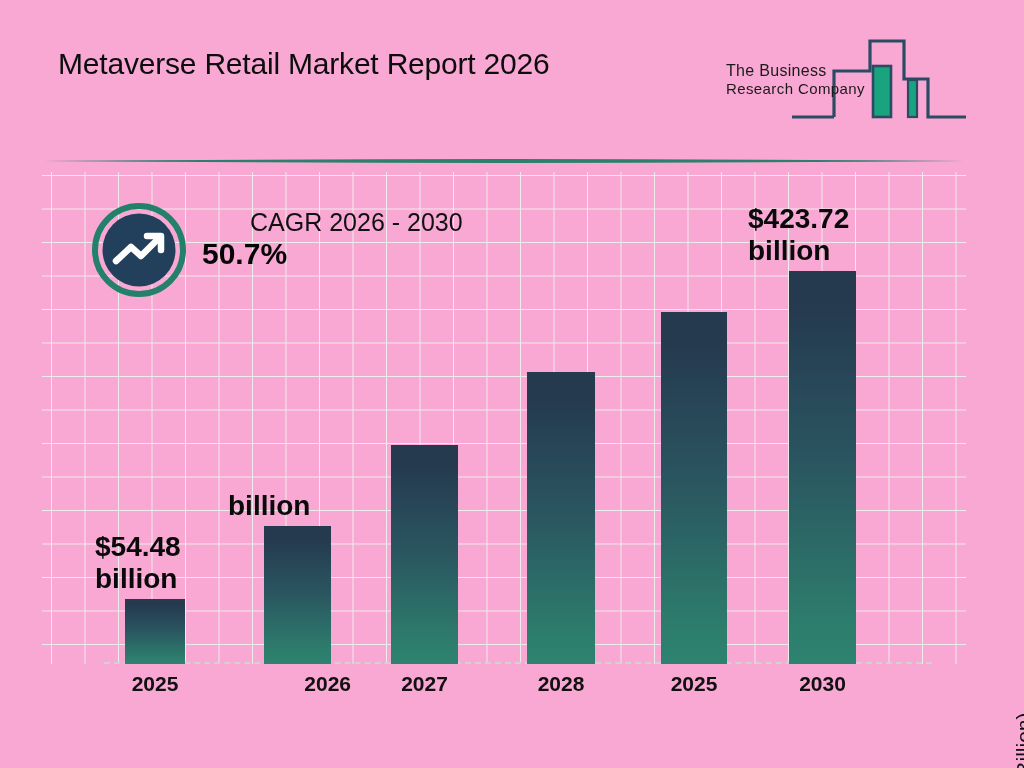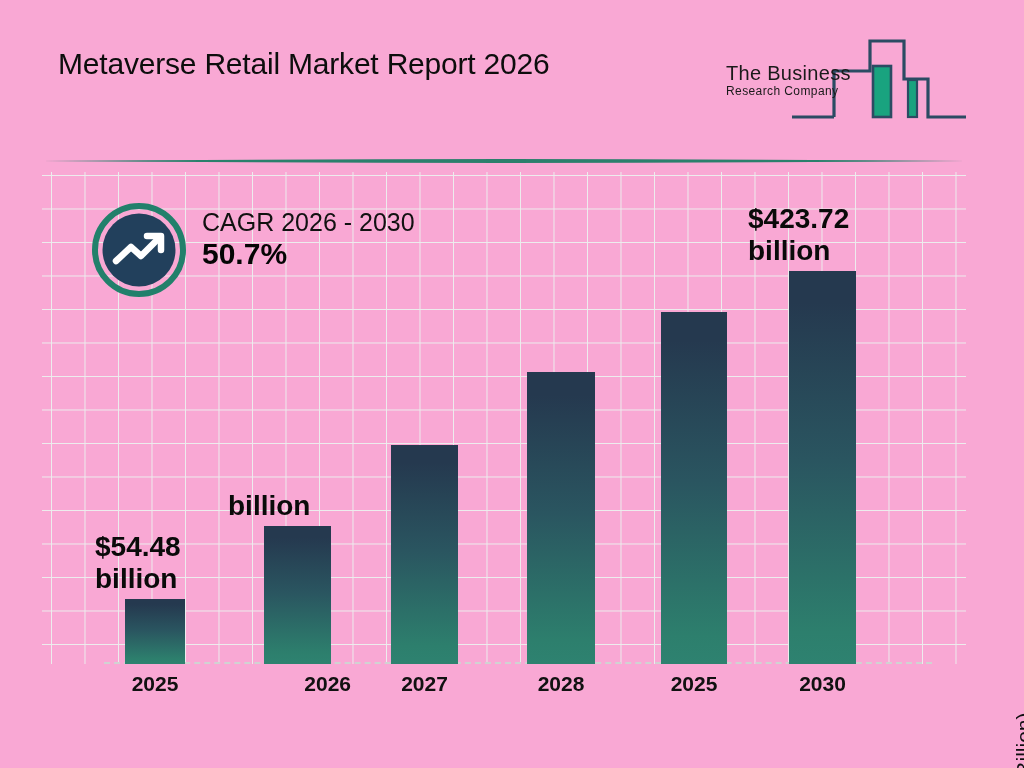--- a/index.html
+++ b/index.html
@@ -50,28 +50,28 @@
   }
   .logo-text {
     position: absolute;
     left: 4px;
     top: 30px;
     width: 150px;
     text-align: left;
     line-height: 1.0;
   }
   .logo-line1 {
-    font-size: 20px;
+    font-size: 16px;
     color: #1a1a1a;
     font-weight: 400;
     letter-spacing: 0.3px;
     white-space: nowrap;
   }
   .logo-line2 {
-    font-size: 12px;
+    font-size: 15px;
     color: #1a1a1a;
     font-weight: 400;
     letter-spacing: 0.4px;
     white-space: nowrap;
     margin-top: 2px;
   }
 
   
   .divider {
     position: absolute;
@@ -174,20 +174,21 @@
     position: absolute;
     left: 110px;
     top: 6px;
   }
   .cagr-period {
     font-size: 25px;
     color: #111111;
     font-weight: 400;
     white-space: nowrap;
     line-height: 1.1;
+    margin-left: 48px;
   }
   .cagr-value {
     font-size: 30px;
     font-weight: bold;
     color: #050505;
     white-space: nowrap;
     line-height: 1.1;
   }
 </style>
 </head>

